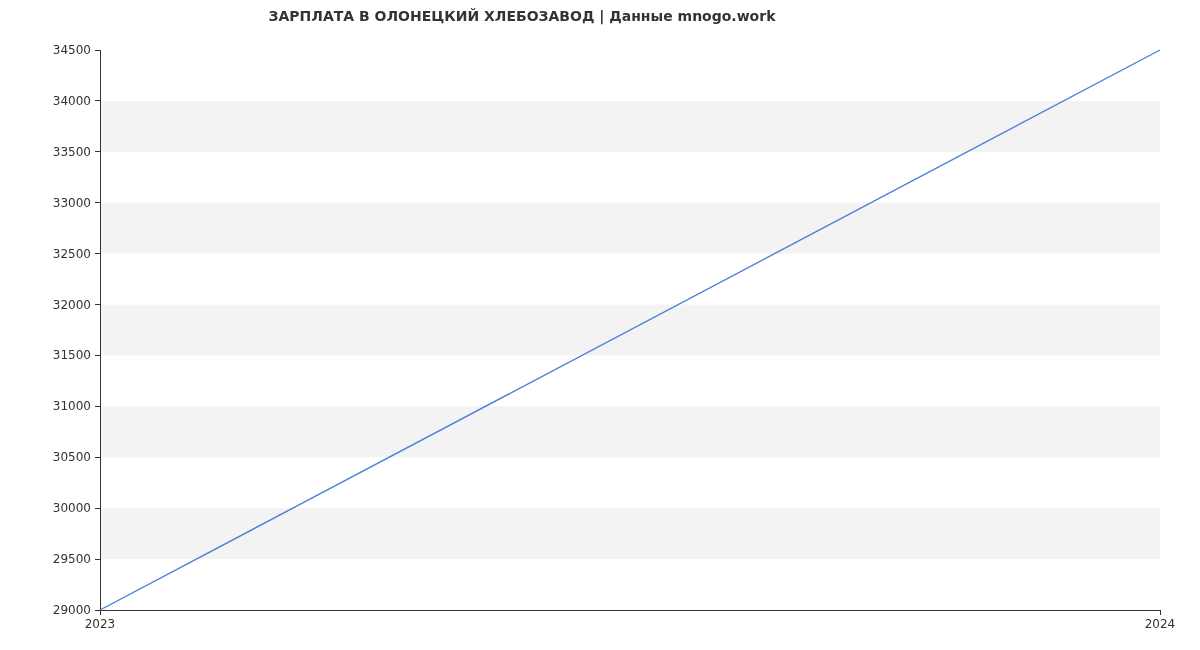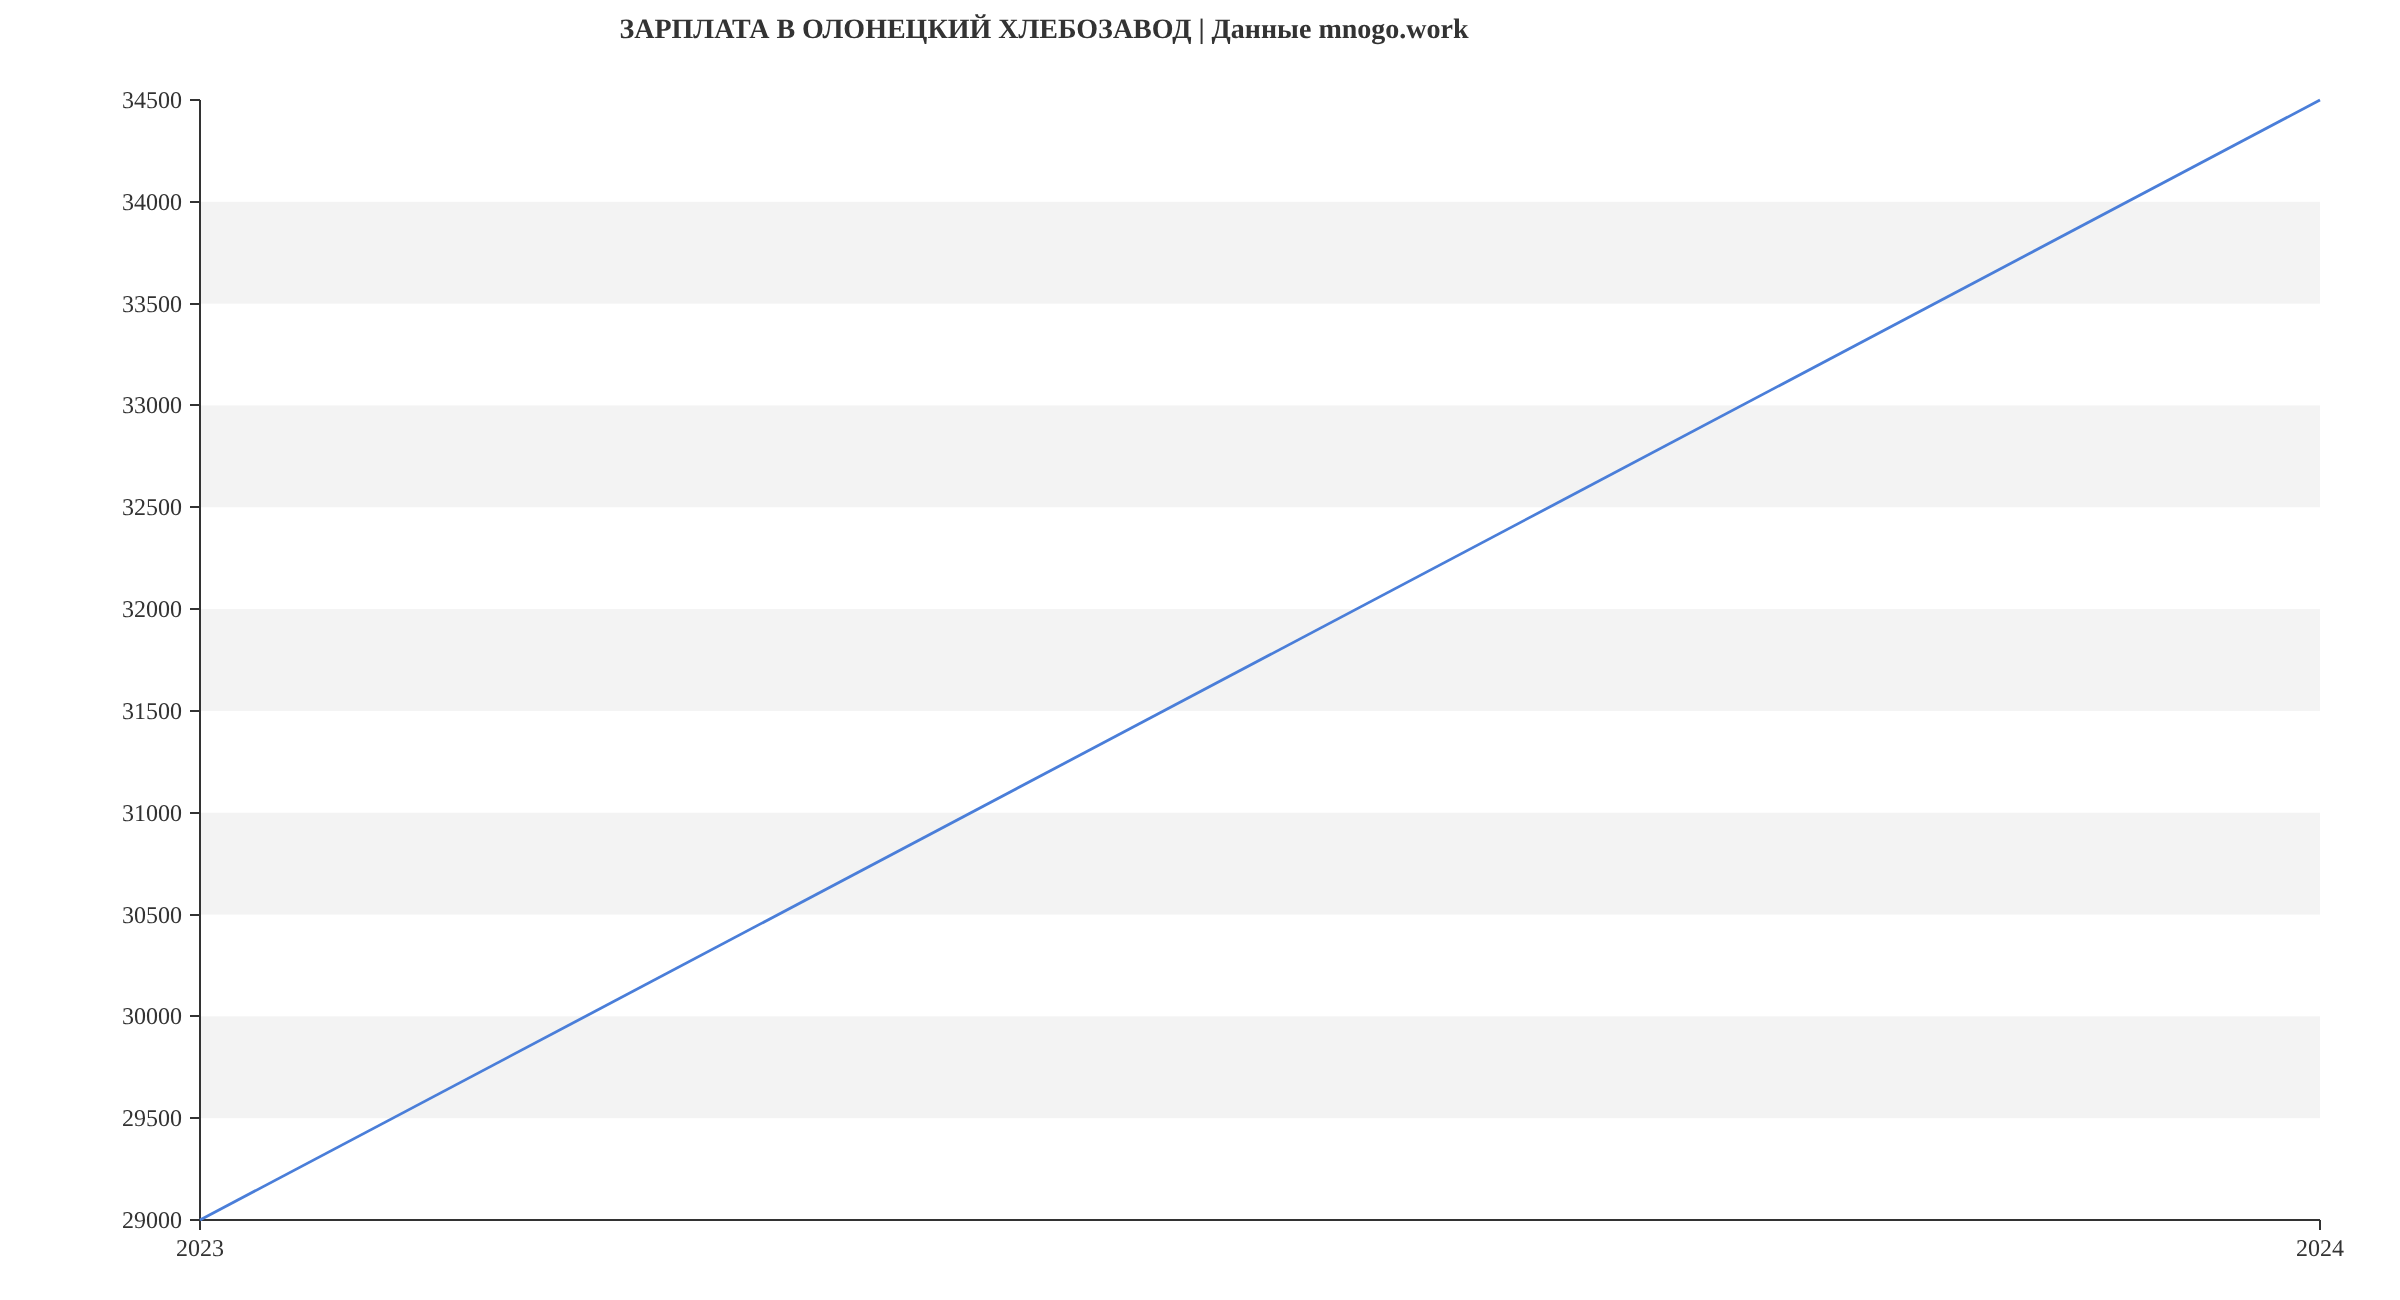--- a/index.html
+++ b/index.html
@@ -8,21 +8,20 @@
     width: 1200px;
     height: 650px;
     background: #ffffff;
     font-family: "DejaVu Sans", "Helvetica Neue", Arial, sans-serif;
     color: #333333;
   }
   .chart-wrap {
     position: relative;
     width: 1044px;
     height: 650px;
-    font-family: Liberation Serif, serif;
   }
   .chart-title {
     position: absolute;
     left: 0;
     right: 0;
     top: 8px;
     text-align: center;
     font-size: 14px;
     font-weight: 600;
     color: #333;

